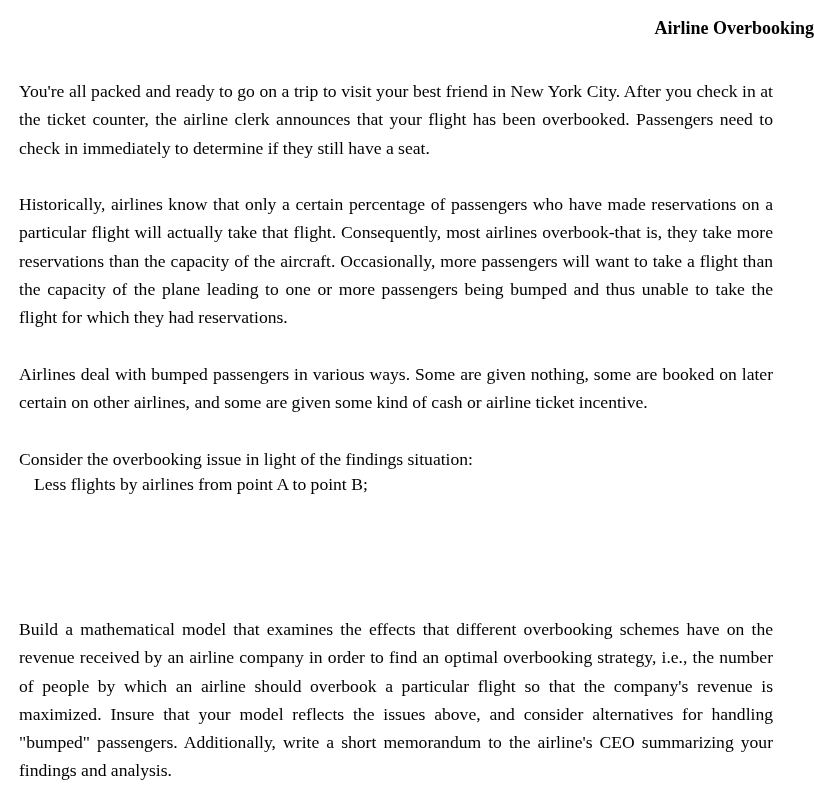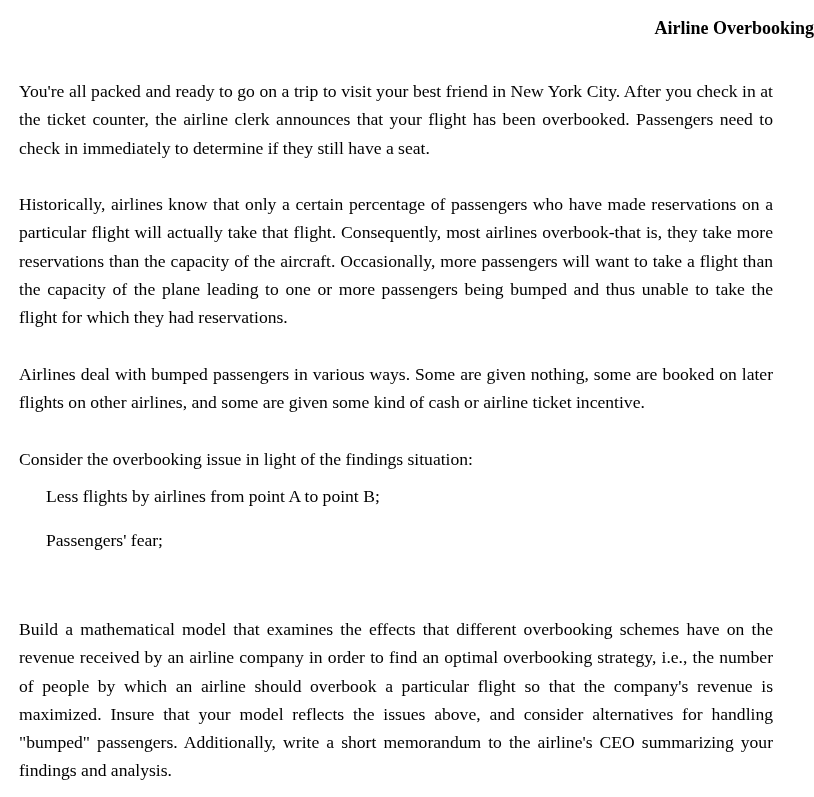--- a/index.html
+++ b/index.html
@@ -13,35 +13,34 @@
     position: absolute; top: 16px; left: 0; width: 814px;
     text-align: right; font-weight: bold; font-size: 18px; line-height: 24px;
   }
   .para {
     position: absolute; left: 12px; width: 754px; margin: 7px;
     font-size: 17.6px; line-height: 28.3px; text-align: justify;
     text-align-last: left;
   }
   .list { position: absolute; left: 30px; width: 754px; margin: 0; padding: 0; list-style: none;
     font-size: 17.6px; line-height: 28.3px; }
-  .list li { margin: 16px; padding: 0; white-space: nowrap; }
+  .list li { margin: 4px; padding: 0; white-space: nowrap; }
 </style>
 </head>
 <body>
 
 <div class="page">
   <div class="title">Airline Overbooking</div>
 
   <p class="para" style="top:70px;">You're all packed and ready to go on a trip to visit your best friend in New York City. After you check in at the ticket counter, the airline clerk announces that your flight has been overbooked. Passengers need to check in immediately to determine if they still have a seat.</p>
 
   <p class="para" style="top:183px;">Historically, airlines know that only a certain percentage of passengers who have made reservations on a particular flight will actually take that flight. Consequently, most airlines overbook-that is, they take more reservations than the capacity of the aircraft. Occasionally, more passengers will want to take a flight than the capacity of the plane leading to one or more passengers being bumped and thus unable to take the flight for which they had reservations.</p>
 
-  <p class="para" style="top:353px;">Airlines deal with bumped passengers in various ways. Some are given nothing, some are booked on later flights on other airlines, and some are given some kind of cash or airline ticket incentive.</p>
+  <p class="para" style="top:353px;">Airlines deal with bumped passengers in various ways. Some are given nothing, some are booked on later certain on other airlines, and some are given some kind of cash or airline ticket incentive.</p>
 
   <p class="para" style="top:438px;">Consider the overbooking issue in light of the findings situation:</p>
 
   <ul class="list" style="top:466px;">
     <li>Less flights by airlines from point A to point B;</li>
-    <li>Passengers' fear;</li>
   </ul>
 
   <p class="para" style="top:608px;">Build a mathematical model that examines the effects that different overbooking schemes have on the revenue received by an airline company in order to find an optimal overbooking strategy, i.e., the number of people by which an airline should overbook a particular flight so that the company's revenue is maximized. Insure that your model reflects the issues above, and consider alternatives for handling "bumped" passengers. Additionally, write a short memorandum to the airline's CEO summarizing your findings and analysis.</p>
 </div>
 
 </body></html>

